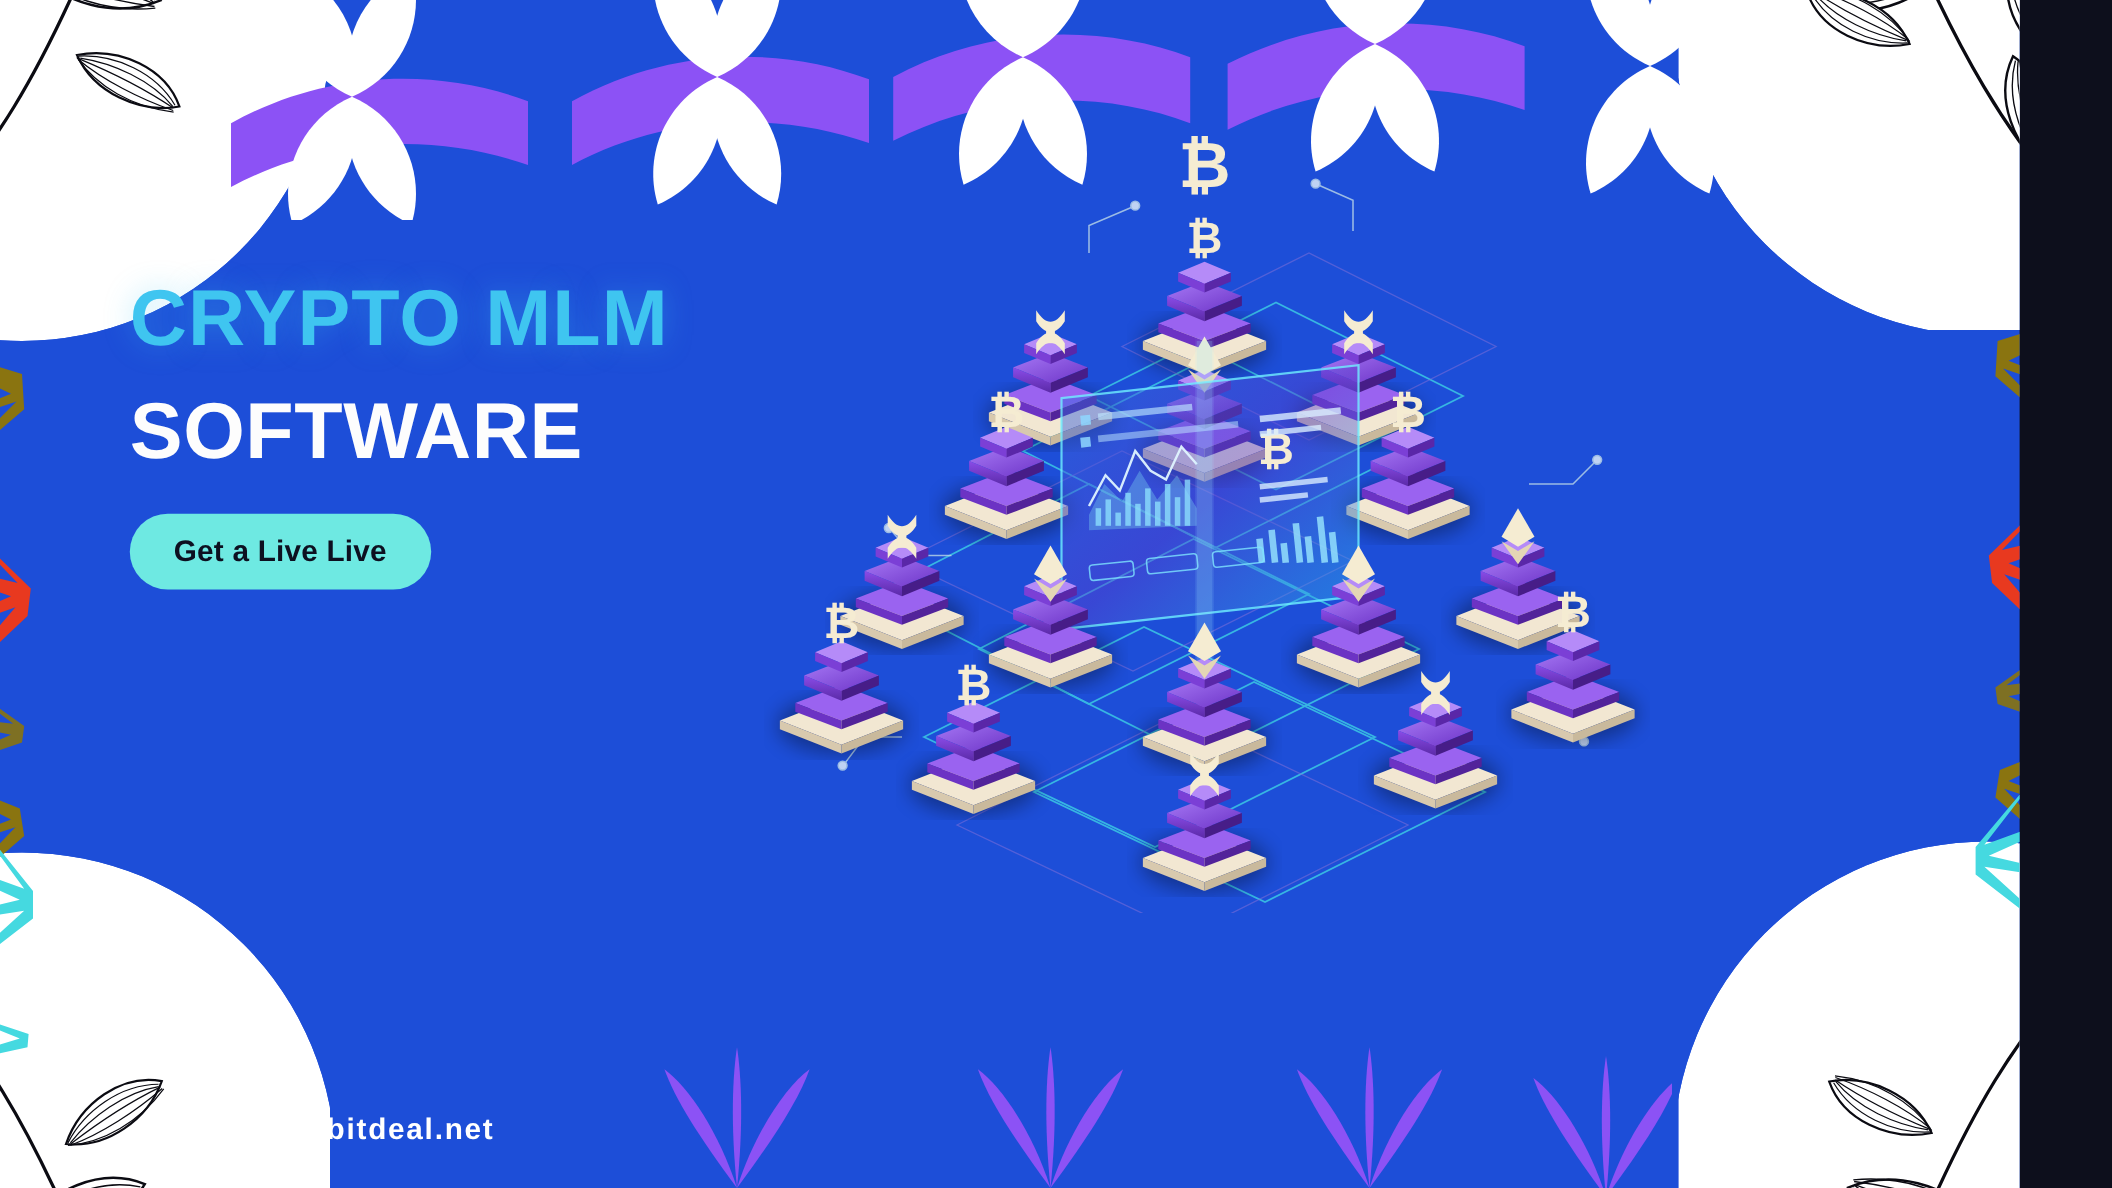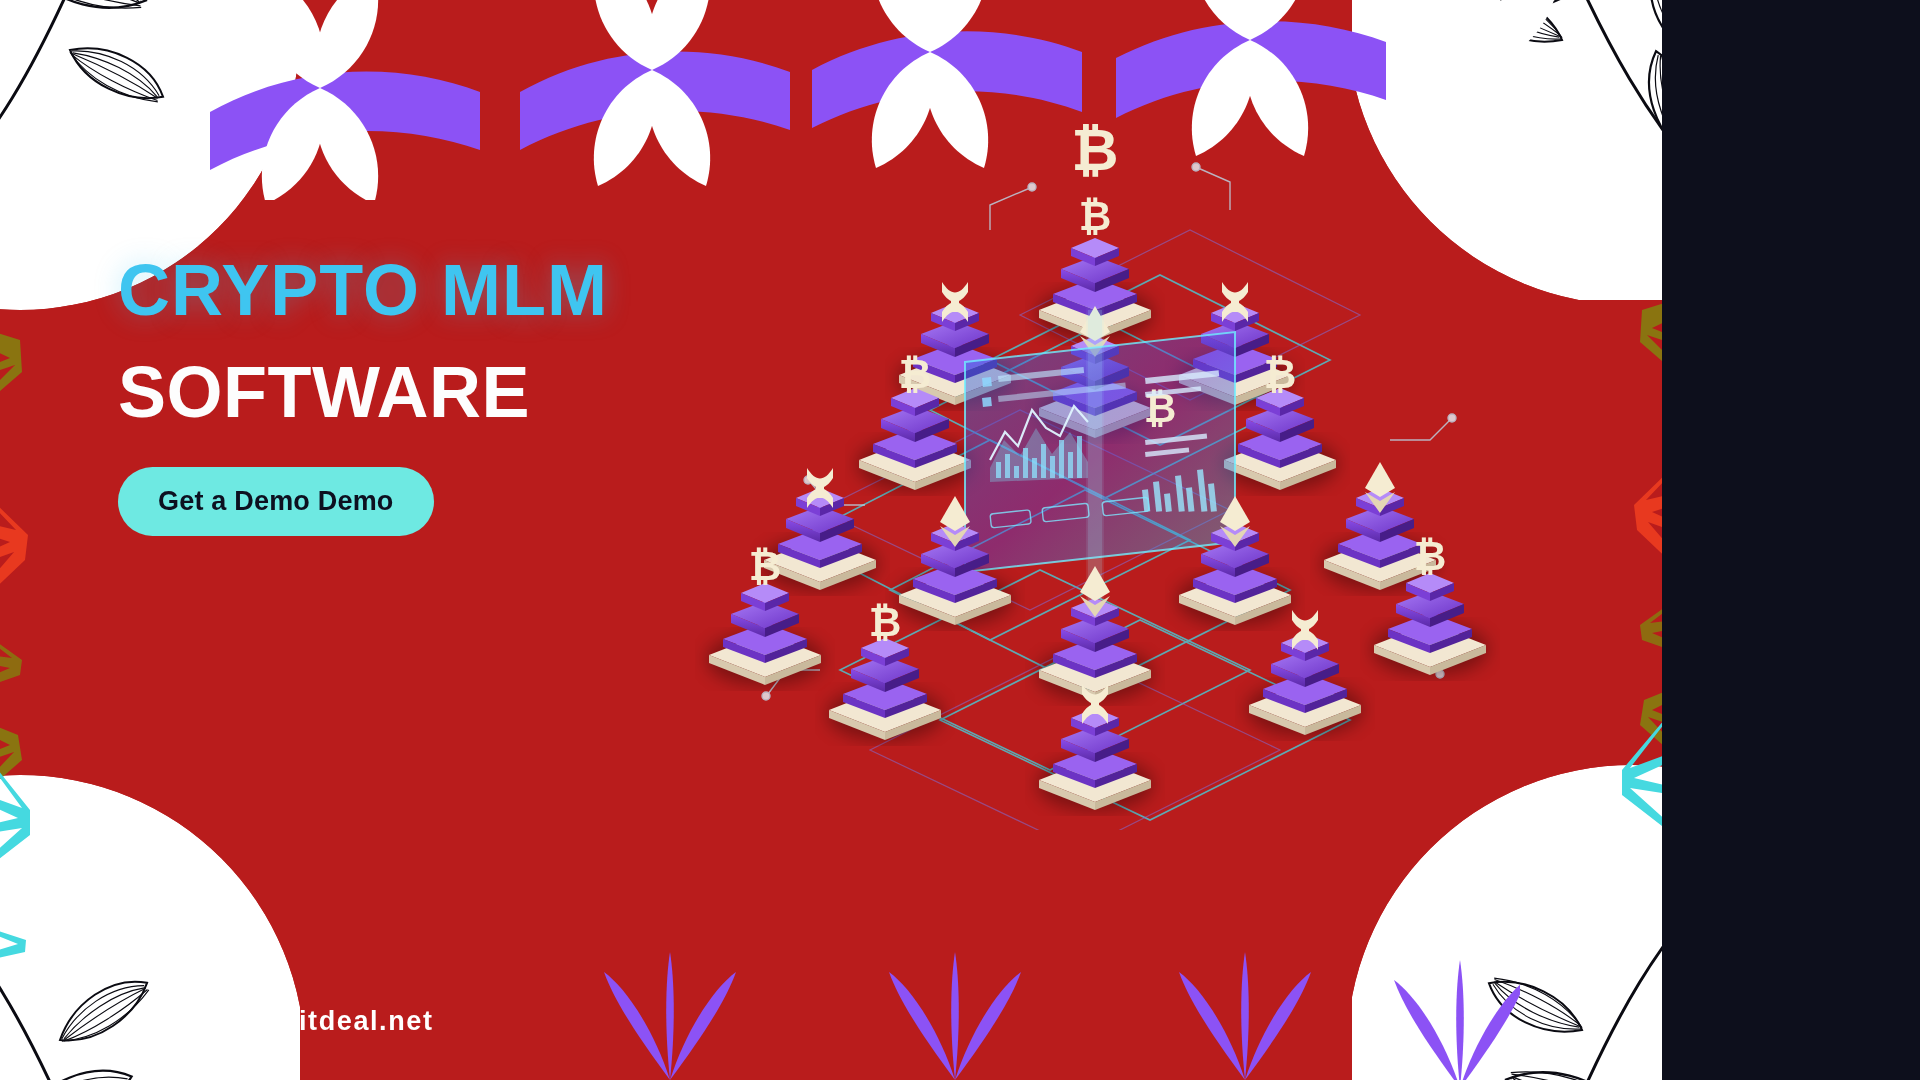--- a/index.html
+++ b/index.html
@@ -1,19 +1,19 @@
 <!DOCTYPE html>
 <html><head>
 <meta charset="utf-8">
 <style>
   html,body{margin:0;padding:0;background:#0d0f1c;}
   *{box-sizing:border-box;}
   .stage{
-    position:relative;width:1662px;height:1080px;overflow:hidden;
-    background:#b91c1c;
+    position:relative;width:1836px;height:1080px;overflow:hidden;
+    background:#1d4ed8;
     font-family:"Liberation Sans", sans-serif;
   }
   .layer{position:absolute;inset:0;pointer-events:none;}
   .layer.fg{pointer-events:auto;}
 
   
   .content{
     position:absolute;left:118px;top:250px;width:760px;z-index:40;
   }
   .h-accent{
@@ -30,21 +30,21 @@
     display:inline-block;margin-top:30px;
     background:#6ee9e2;color:#0d1020;
     font-size:27px;font-weight:bold;letter-spacing:.2px;
     padding:19px 40px;border:none;border-radius:40px;cursor:pointer;
     font-family:"Liberation Sans", sans-serif;
   }
 
   
   .footer-url{
     position:absolute;left:163px;top:1000px;z-index:45;
-    display:flex;align-items:center;
+    display:flex;align-items:flex-end;gap:16px;
   }
   .footer-url .txt{
     color:#ffffff;font-size:27px;font-weight:bold;letter-spacing:1.6px;
   }
 
   
   .topband{position:absolute;left:0;top:0;width:1920px;height:200px;z-index:20;}
 
   
   .leafcircle{position:absolute;z-index:10;}
@@ -595,21 +595,21 @@
           <use href="#xrp"></use>
         </g>
       </g>
   </svg>
 
   <div class="content layer fg">
     <h1 class="h-accent">CRYPTO MLM</h1>
     <h2 class="h-main">
       <span>SOFTWARE</span>
     </h2>
-    <button class="cta">Get a Demo Demo</button>
+    <button class="cta">Get a Live Live</button>
   </div>
 
   <div class="footer-url">
     <svg width="42" height="42" viewBox="0 0 42 42">
       <g fill="none" stroke="#ffffff" stroke-width="2">
         <circle cx="21" cy="21" r="17"></circle>
         <ellipse cx="21" cy="21" rx="7.5" ry="17"></ellipse>
         <ellipse cx="21" cy="21" rx="14" ry="17"></ellipse>
         <line x1="4" y1="21" x2="38" y2="21"></line>
         <path d="M7.4 11.5 C 13 15 29 15 34.6 11.5"></path>

